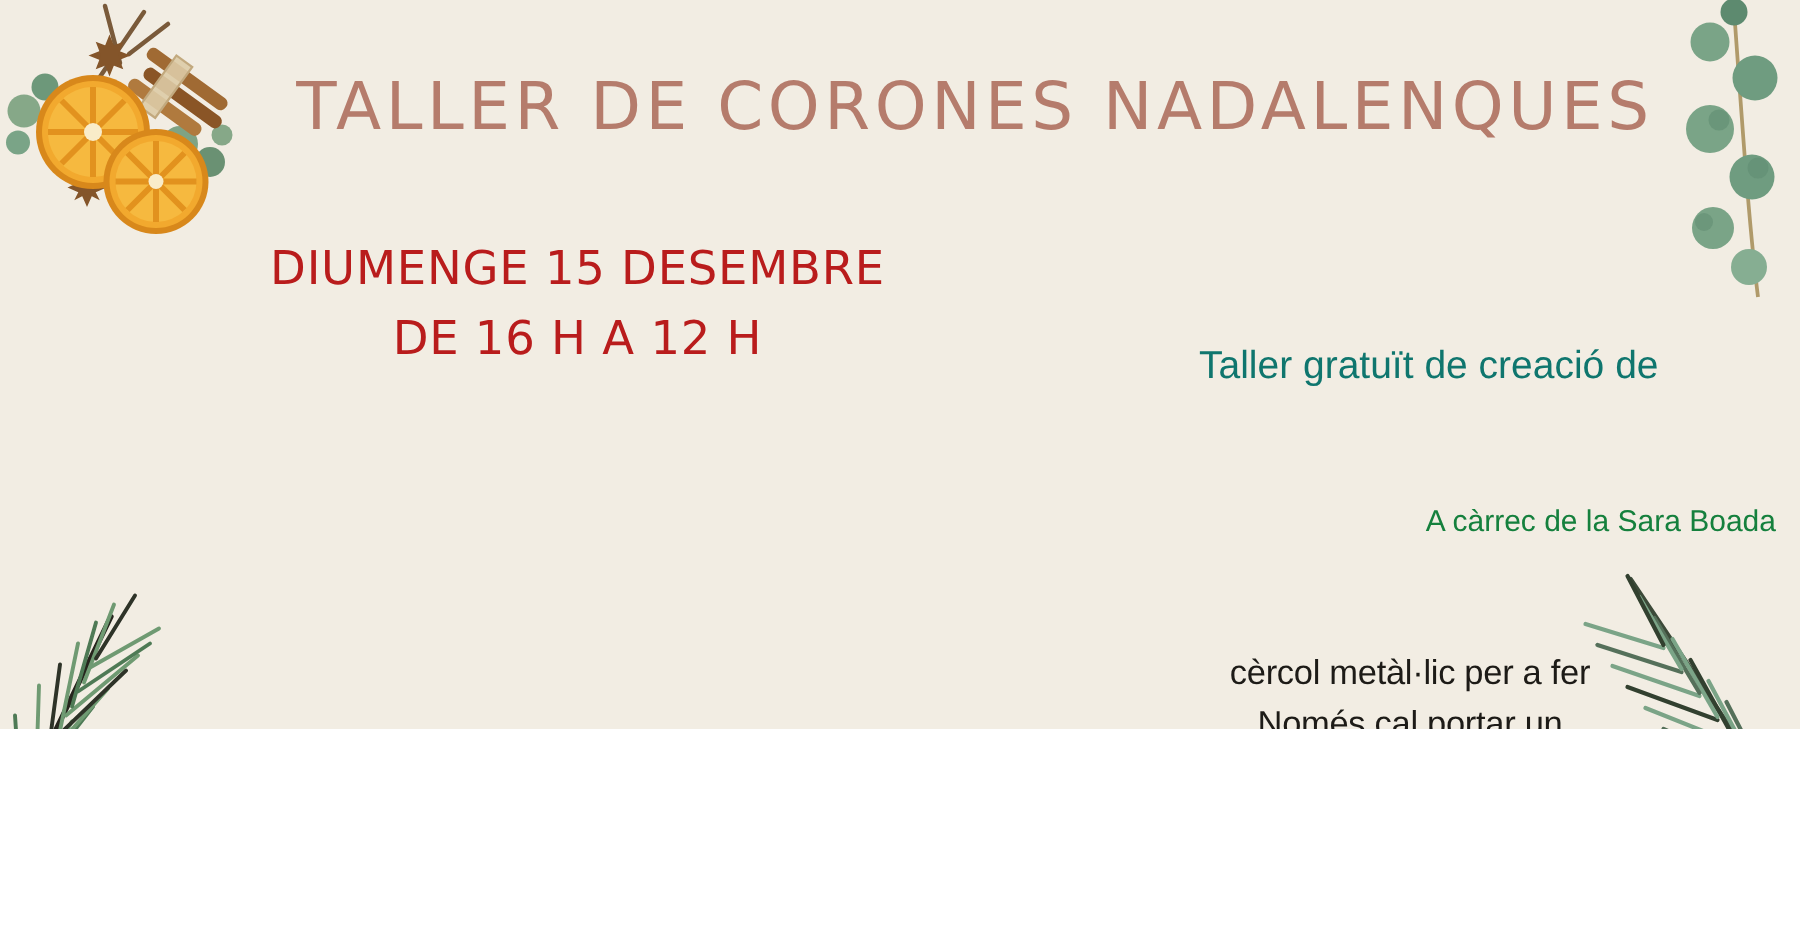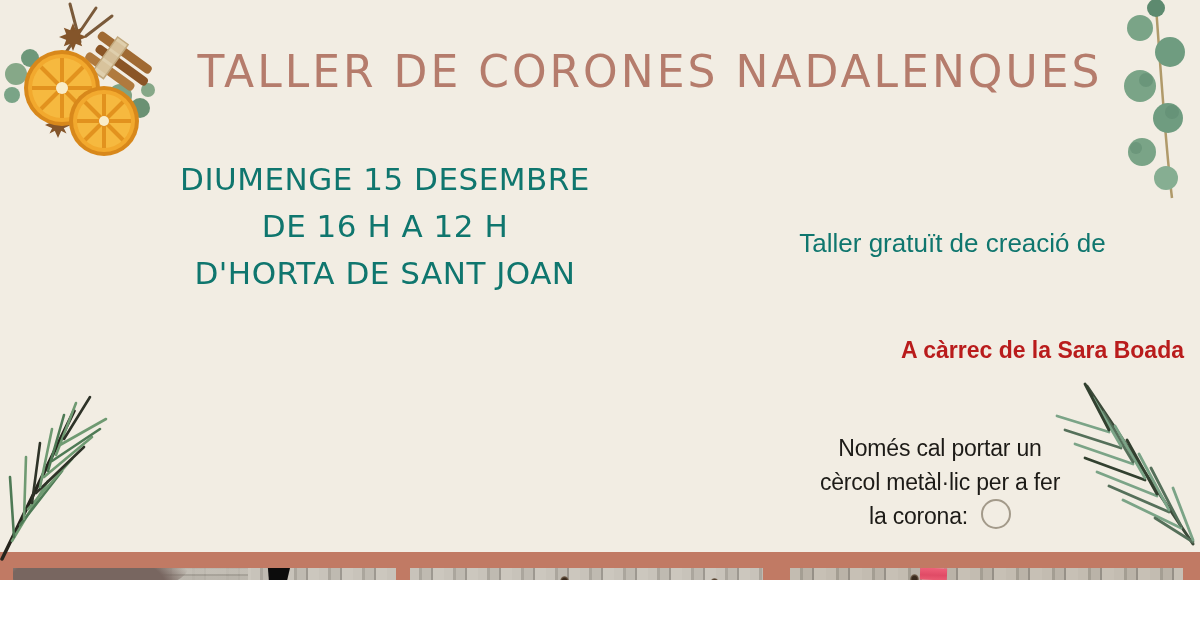--- a/index.html
+++ b/index.html
@@ -1,50 +1,50 @@
 <!DOCTYPE html>
 <html><head>
 <meta charset="utf-8">
 <style>
   * { margin:0; padding:0; box-sizing:border-box; }
   html,body { width:1200px; height:627px; }
   body { font-family:"Liberation Sans", sans-serif; }
 
   .poster {
-    position:relative; width:1200px; height:580px;
+    position:relative; width:1200px; height:486px;
     background:#f2ede3; overflow:hidden;
   }
 
   
   .poster-title {
     position:absolute; top:46px; left:110px; right:10px;
     text-align:center;
     font-family:"DejaVu Sans", sans-serif;
     font-size:44px; letter-spacing:3px;
     color:#b57c6c; font-weight:400;
   }
 
   .txt-line { display:flex; justify-content:center; white-space:nowrap; }
 
   .event-block {
     position:absolute; top:156px; left:125px; width:520px;
     font-family:"DejaVu Sans", sans-serif;
     font-size:31px; line-height:47px; letter-spacing:0.5px;
-    color:#0f766e; font-weight:400;
+    color:#b91c1c; font-weight:400;
   }
 
   .desc-block {
     position:absolute; top:220px; left:715px; width:475px;
     font-size:26px; line-height:47px;
     color:#0f766e;
   }
 
   .instructor {
     position:absolute; top:337px; right:16px;
-    font-size:23px; font-weight:bold; color:#b91c1c;
+    font-size:20px; font-weight:normal; color:#15803d;
     white-space:nowrap;
   }
 
   .details-block {
     position:absolute; top:372px; left:50px; width:640px;
     font-size:21px; line-height:33px; letter-spacing:-0.3px;
     color:#1d1b17;
   }
 
   .bring-block {
@@ -123,33 +123,32 @@
 </head>
 <body>
 
 <div class="poster">
 
   <div class="poster-title">TALLER DE CORONES NADALENQUES</div>
 
   <div class="event-block">
     <div class="txt-line">DIUMENGE 15 DESEMBRE</div>
     <div class="txt-line">DE 16 H A 12 H</div>
-    <div class="txt-line">D'HORTA DE SANT JOAN</div>
   </div>
 
   <div class="desc-block">
     <div class="txt-line">Taller gratuït de creació de</div>
   </div>
 
   <div class="instructor">A càrrec de la Sara Boada</div>
 
 
   <div class="bring-block">
+    <div class="txt-line">cèrcol metàl·lic per a fer</div>
     <div class="txt-line">Només cal portar un</div>
-    <div class="txt-line">cèrcol metàl·lic per a fer</div>
     <div class="txt-line">
       <span>la corona:</span>
       <span class="ring"></span>
     </div>
   </div>
 
   <div class="band">
     <div class="photo" style="left:13px; width:383px;">
       <div class="hgrain"></div>
       <div class="streak" style="left:38px;"></div>

